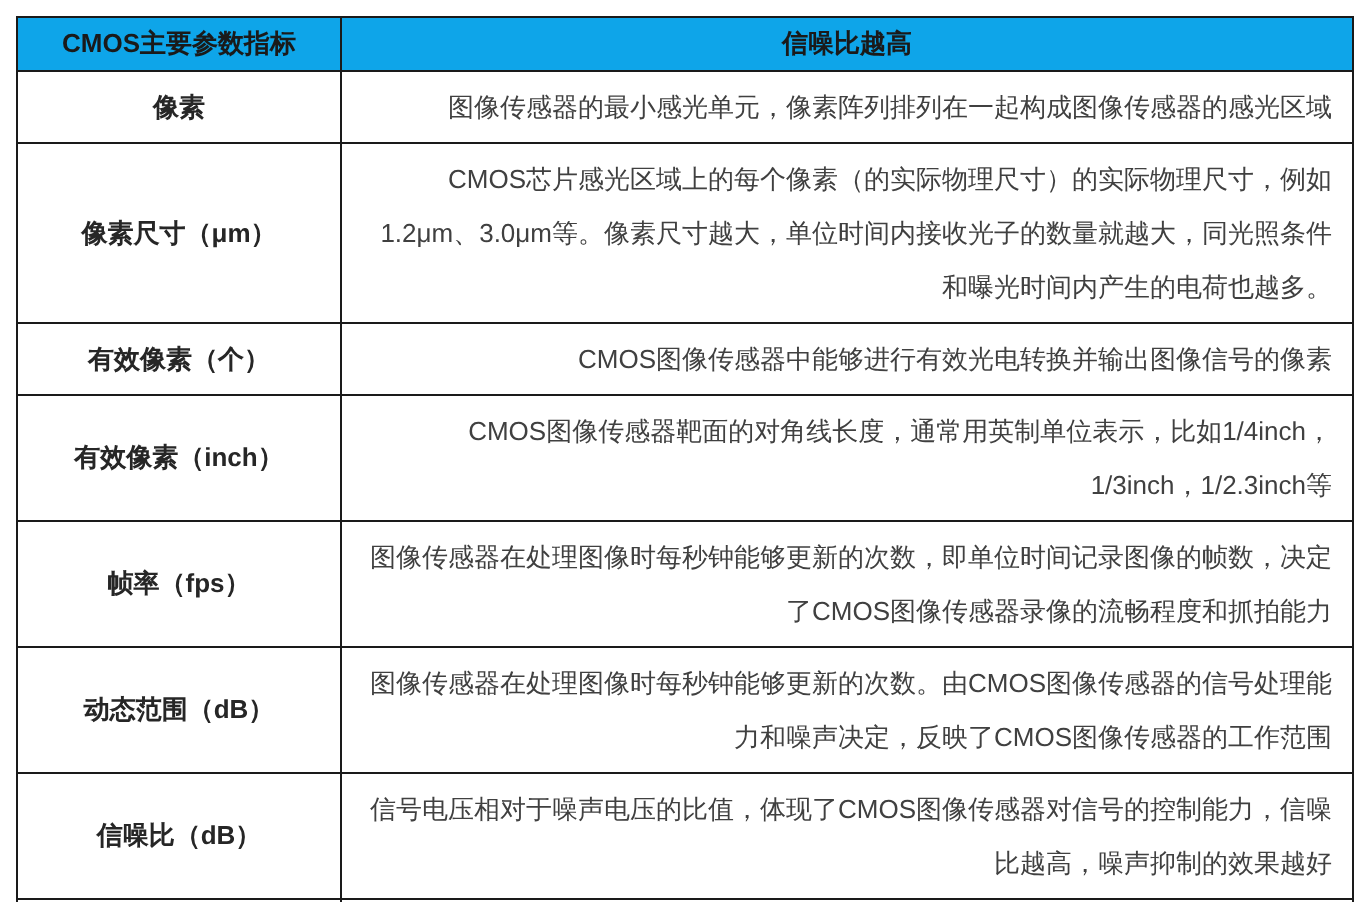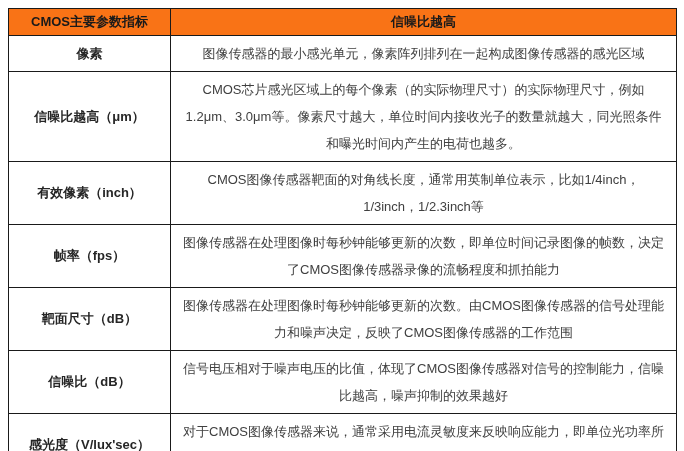--- a/index.html
+++ b/index.html
@@ -25,35 +25,35 @@
   }
   table.params th,
   table.params td {
     border: 1px solid #1a1a1a;
     vertical-align: middle;
     box-sizing: border-box;
   }
   col.c-param { width: 162px; }
   col.c-desc  { width: 506px; }
   tr.header-row th {
-    background: #f97316;
+    background: #0ea5e9;
     height: 27px;
     font-weight: bold;
     color: #1a1a1a;
     text-align: center;
     padding: 0 4px;
   }
   td.param-cell {
     text-align: center;
     font-weight: bold;
     color: #262626;
     padding: 2px 14px;
   }
   td.desc-cell {
-    text-align: center;
+    text-align: right;
     color: #404040;
     padding: 4px 10px 4px 10px;
     line-height: 27px;
   }
   tr.h1 { height: 27px; }
   tr.h2 { height: 55px; }
   tr.h3 { height: 83px; }
 </style>
 </head>
 <body>
@@ -68,33 +68,37 @@
       <th>CMOS主要参数指标</th>
       <th>信噪比越高</th>
     </tr>
   </thead>
   <tbody>
     <tr class="h1">
       <td class="param-cell">像素</td>
       <td class="desc-cell">图像传感器的最小感光单元，像素阵列排列在一起构成图像传感器的感光区域</td>
     </tr>
     <tr class="h3">
-      <td class="param-cell">信噪比越高（μm）</td>
+      <td class="param-cell">像素尺寸（μm）</td>
       <td class="desc-cell">CMOS芯片感光区域上的每个像素（的实际物理尺寸）的实际物理尺寸，例如1.2μm、3.0μm等。像素尺寸越大，单位时间内接收光子的数量就越大，同光照条件和曝光时间内产生的电荷也越多。</td>
+    </tr>
+    <tr class="h1">
+      <td class="param-cell">有效像素（个）</td>
+      <td class="desc-cell">CMOS图像传感器中能够进行有效光电转换并输出图像信号的像素</td>
     </tr>
     <tr class="h2">
       <td class="param-cell">有效像素（inch）</td>
       <td class="desc-cell">CMOS图像传感器靶面的对角线长度，通常用英制单位表示，比如1/4inch，1/3inch，1/2.3inch等</td>
     </tr>
     <tr class="h2">
       <td class="param-cell">帧率（fps）</td>
       <td class="desc-cell">图像传感器在处理图像时每秒钟能够更新的次数，即单位时间记录图像的帧数，决定了CMOS图像传感器录像的流畅程度和抓拍能力</td>
     </tr>
     <tr class="h2">
-      <td class="param-cell">靶面尺寸（dB）</td>
+      <td class="param-cell">动态范围（dB）</td>
       <td class="desc-cell">图像传感器在处理图像时每秒钟能够更新的次数。由CMOS图像传感器的信号处理能力和噪声决定，反映了CMOS图像传感器的工作范围</td>
     </tr>
     <tr class="h2">
       <td class="param-cell">信噪比（dB）</td>
       <td class="desc-cell">信号电压相对于噪声电压的比值，体现了CMOS图像传感器对信号的控制能力，信噪比越高，噪声抑制的效果越好</td>
     </tr>
     <tr class="h2">
       <td class="param-cell">感光度（V/lux'sec）</td>
       <td class="desc-cell">对于CMOS图像传感器来说，通常采用电流灵敏度来反映响应能力，即单位光功率所产生的信号电流</td>
     </tr>

